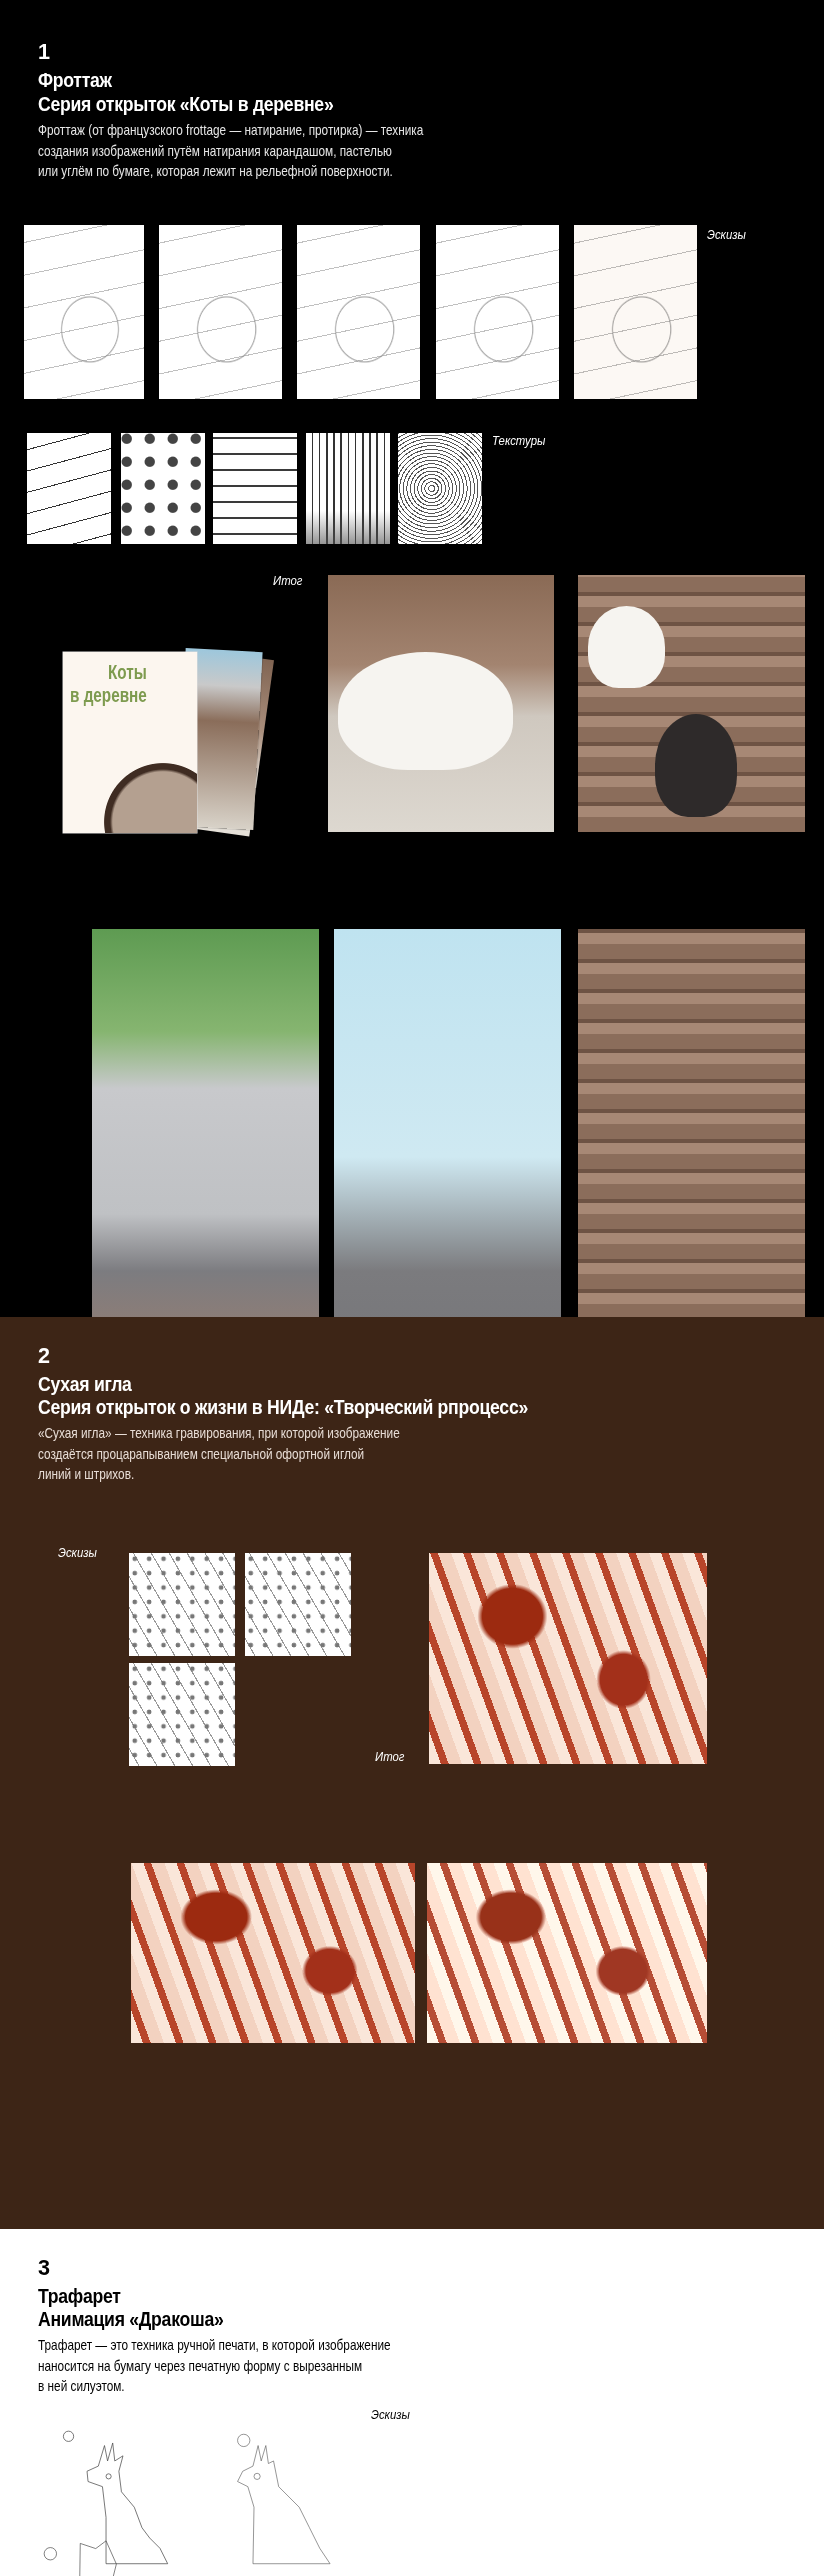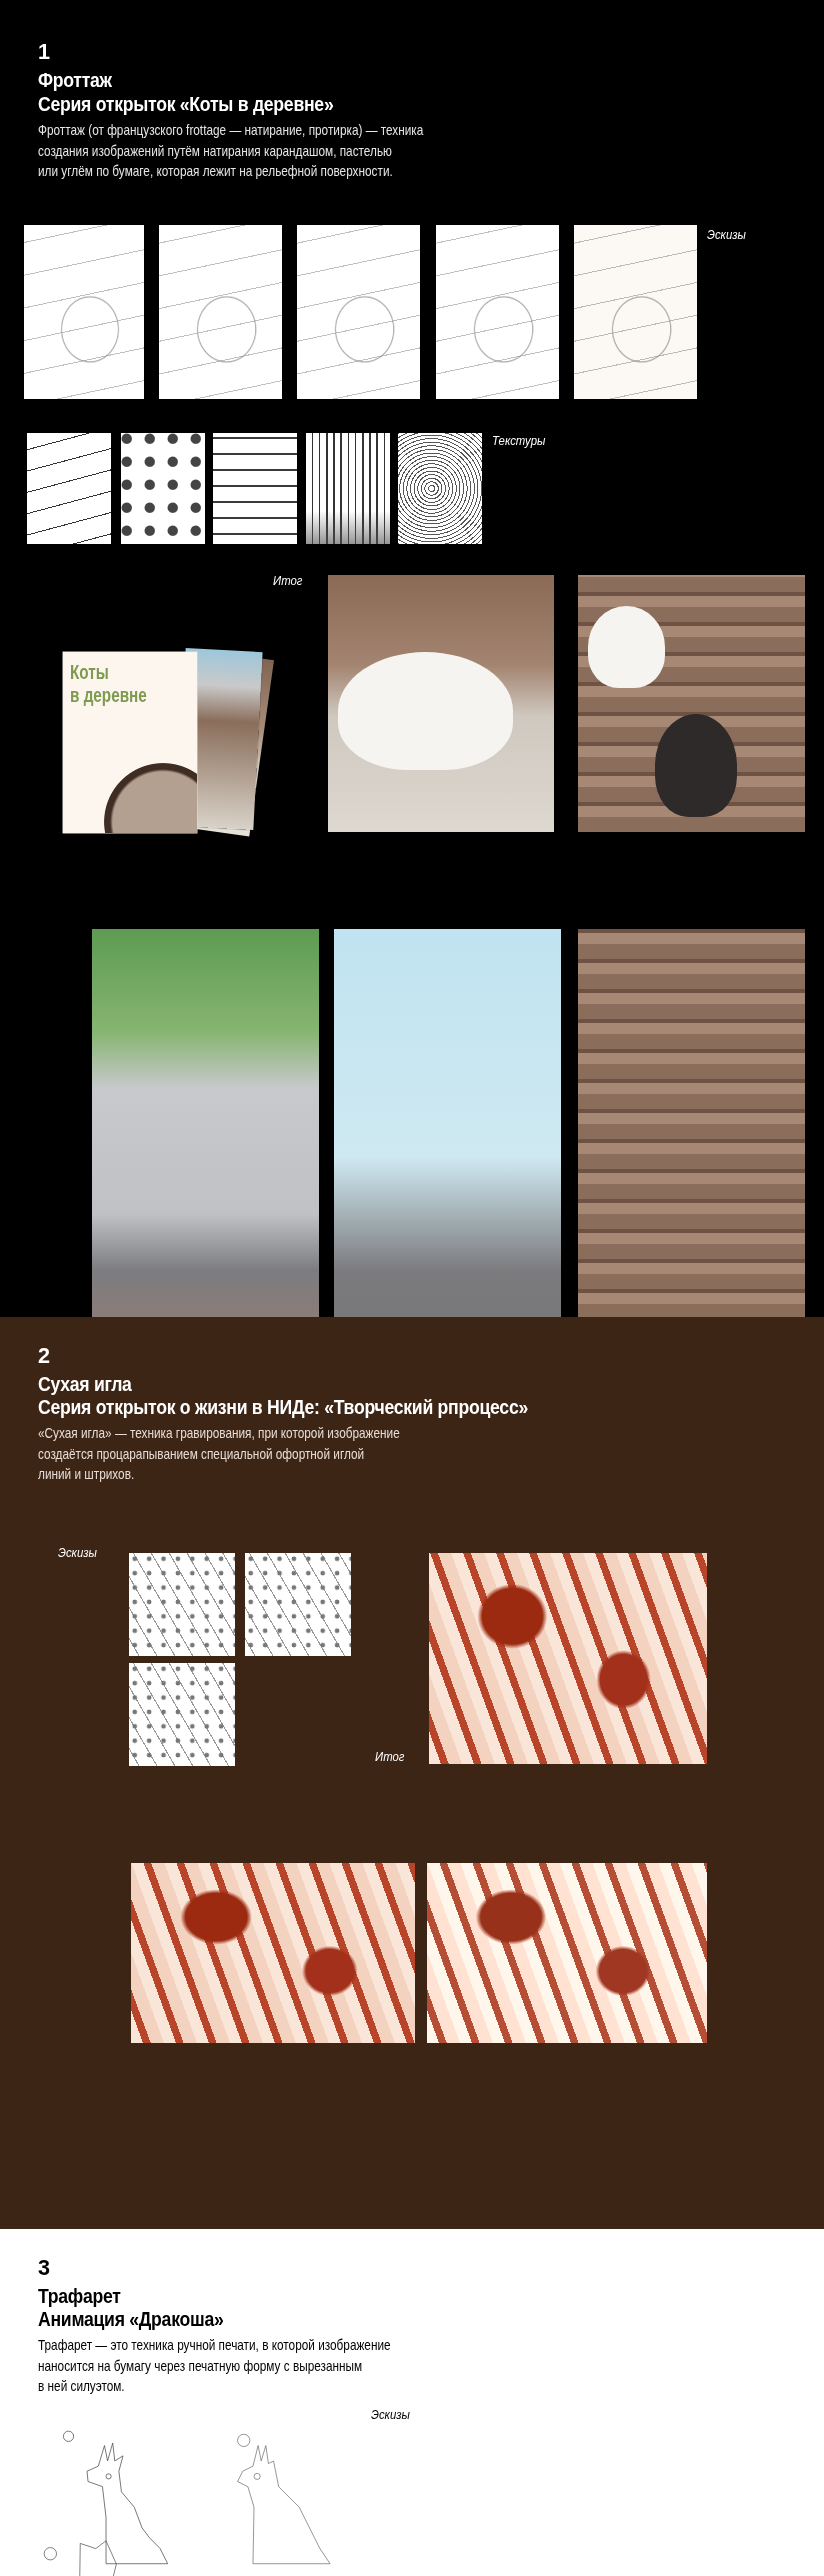--- a/index.html
+++ b/index.html
@@ -39,21 +39,21 @@
   .tex.t3 { background: repeating-linear-gradient(0deg, #fff 0 9.3px, #3a3a3a 9.3px 10.8px, #fff 10.8px 16px); }
   .tex.t4 { background: linear-gradient(180deg, transparent 70%, rgba(80,80,80,.6) 100%), repeating-linear-gradient(90deg, #fff 0 5.7px, #333 5.7px 7.2px); }
   .tex.t5 { background: repeating-radial-gradient(circle at 40% 50%, #fff 0 2.6px, #555 2.6px 3.6px); }
 
   
   .illus { background: linear-gradient(180deg, #8a6a55 0%, #a38470 35%, #cfc8bf 55%, #ddd8d0 100%); }
   .illus .cat { position: absolute; border-radius: 50% 50% 40% 40%; background: #f6f4f0; }
   .illus.roof { background: linear-gradient(180deg, #5e9b52 0%, #86b570 18%, #c8c9cc 28%, #bfc1c4 50%, #7c7c80 60%, #a07e6c 80%, #8a6a55 100%); }
   .illus.sky { background: linear-gradient(180deg, #bfe3f0 0%, #cfe9f2 40%, #7b7b7e 60%, #6e6e72 100%); }
   .illus.logs { background: repeating-linear-gradient(0deg, #8b6d5b 0 15.5px, #a78875 15.5px 26px, #6e5344 26px 30px); }
-  .cover { background: #fcf6ef; box-shadow: 0 0 0 0.5px #ddd; }
+  .cover { background: #fcf6ef; box-shadow: 0 0 0 0.5px #ddd; text-align: right; }
   .cover .t { position: absolute; left: 7.2px; top: 9.3px; color: #7e9b4f; font-weight: bold; font-size: 19.6px; line-height: 23px; transform: scaleX(0.78); transform-origin: left; white-space: pre-line; }
   .cover .stump { position: absolute; left: 33px; top: 108px; width: 134px; height: 124px; border-radius: 50%; background: radial-gradient(circle, #b4a090 0 55%, #3f2c22 58% 64%, transparent 65%); }
   .stack-card { position: absolute; background: linear-gradient(180deg, #806452, #a98e7c 40%, #e5e0d8 70%); box-shadow: 0 0 1px #000; }
 
   
   .etch { background:
       radial-gradient(ellipse 18% 22% at 30% 30%, #9c2a10 0 60%, transparent 70%),
       radial-gradient(ellipse 14% 20% at 70% 60%, #a3301a 0 60%, transparent 70%),
       repeating-linear-gradient(70deg, #fae6d9 0 11.3px, #b8452a 11.3px 18.5px, #f3d2c0 18.5px 31px); }
   .etch.soft { filter: saturate(.85) brightness(1.07); }

